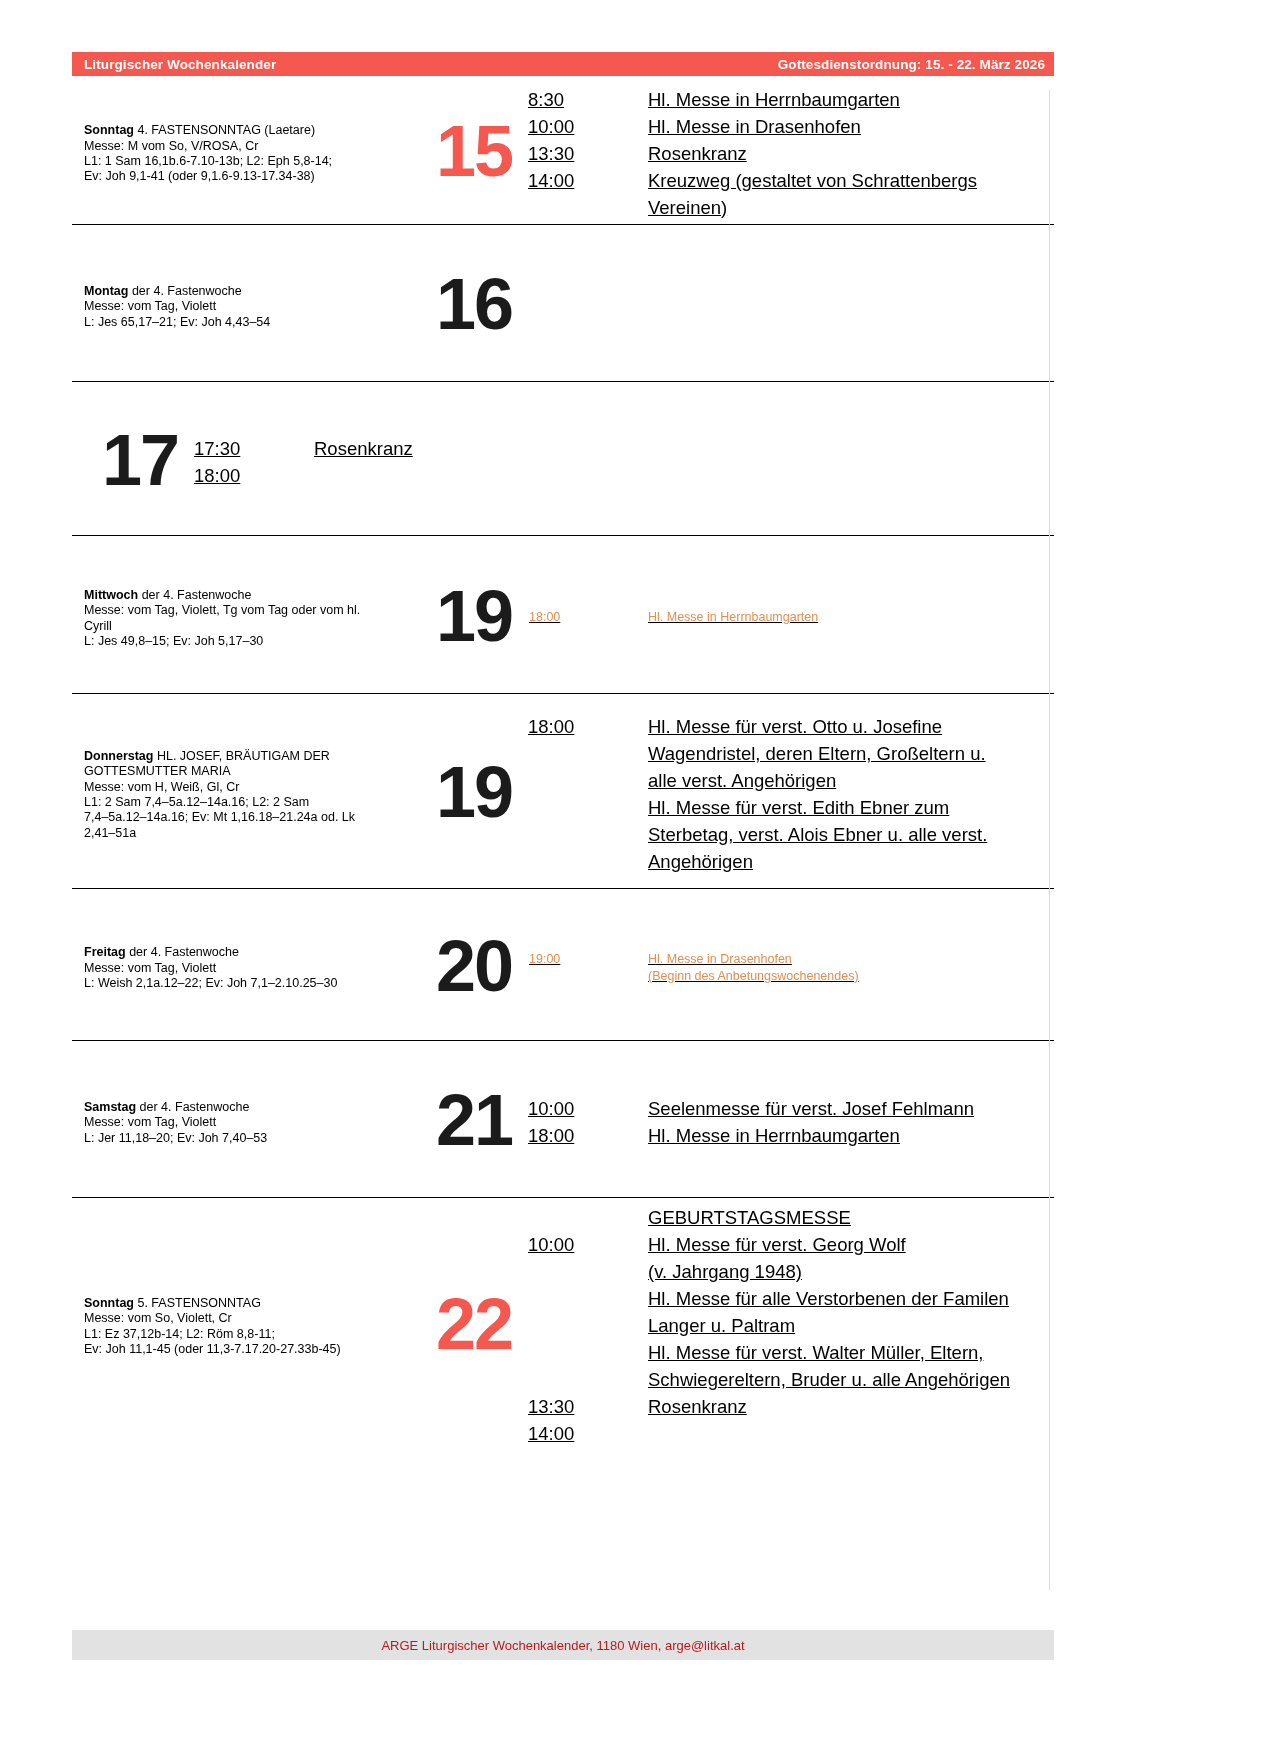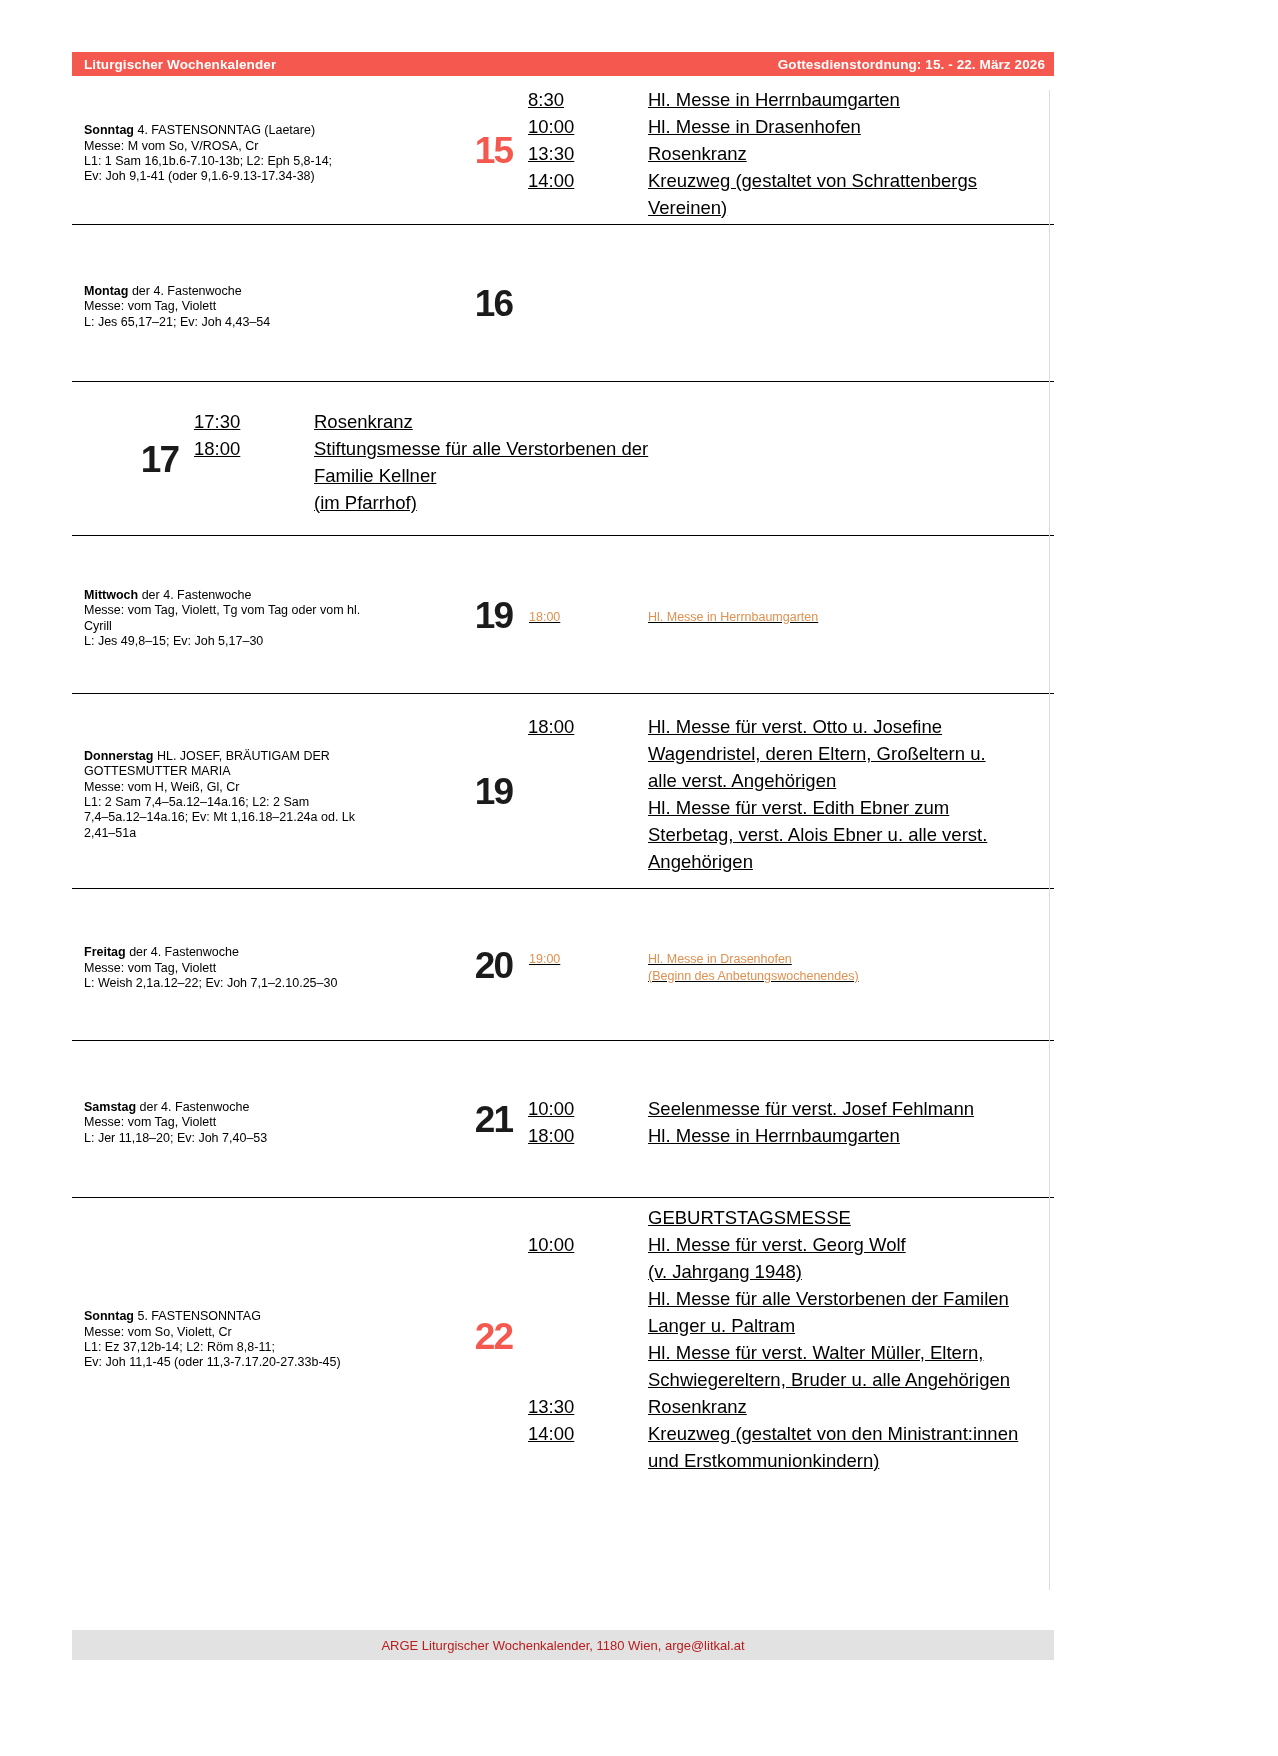--- a/index.html
+++ b/index.html
@@ -90,21 +90,21 @@
   }
 
   .col-num {
     width: 112px;
     flex: 0 0 112px;
     box-sizing: border-box;
     text-align: right;
     padding: 2px 6px 0 0;
   }
   .daynum {
-    font-size: 37px;
+    font-size: 72px;
     line-height: 56px;
     font-weight: bold;
     letter-spacing: -2px;
     color: #1b1b1b;
   }
   .daynum.red {
     color: #f4584e;
   }
 
   .col-events {
@@ -224,23 +224,20 @@
           <div class="col-num">
             <div class="daynum">17</div>
           </div>
           <div class="col-events">
             <div class="ev">
               <div class="ev-time">17:30</div>
               <div class="ev-text">Rosenkranz</div>
             </div>
             <div class="ev">
               <div class="ev-time">18:00</div>
-              <div class="ev-text">Stiftungsmesse für alle Verstorbenen der
-Familie Kellner
-(im Pfarrhof)</div>
             </div>
           </div>
         </div>
         <div class="day-row" style="min-height: 158px;">
           <div class="col-desc">
             <div class="desc-line"><span class="bold">Mittwoch</span><span> der 4. Fastenwoche</span></div>
             <div class="desc-line">Messe: vom Tag, Violett, Tg vom Tag oder vom hl.</div>
             <div class="desc-line">Cyrill</div>
             <div class="desc-line">L: Jes 49,8–15; Ev: Joh 5,17–30</div>
           </div>
@@ -342,22 +339,20 @@
 Langer u. Paltram
 Hl. Messe für verst. Walter Müller, Eltern,
 Schwiegereltern, Bruder u. alle Angehörigen</div>
             </div>
             <div class="ev">
               <div class="ev-time">13:30</div>
               <div class="ev-text">Rosenkranz</div>
             </div>
             <div class="ev">
               <div class="ev-time">14:00</div>
-              <div class="ev-text">Kreuzweg (gestaltet von den Ministrant:innen
-und Erstkommunionkindern)</div>
             </div>
           </div>
         </div>
       </div>
 
     <div class="page-edge"></div>
 
     <div class="footer-bar">
       <div class="footer-text">ARGE Liturgischer Wochenkalender, 1180 Wien, arge@litkal.at</div>
     </div>

